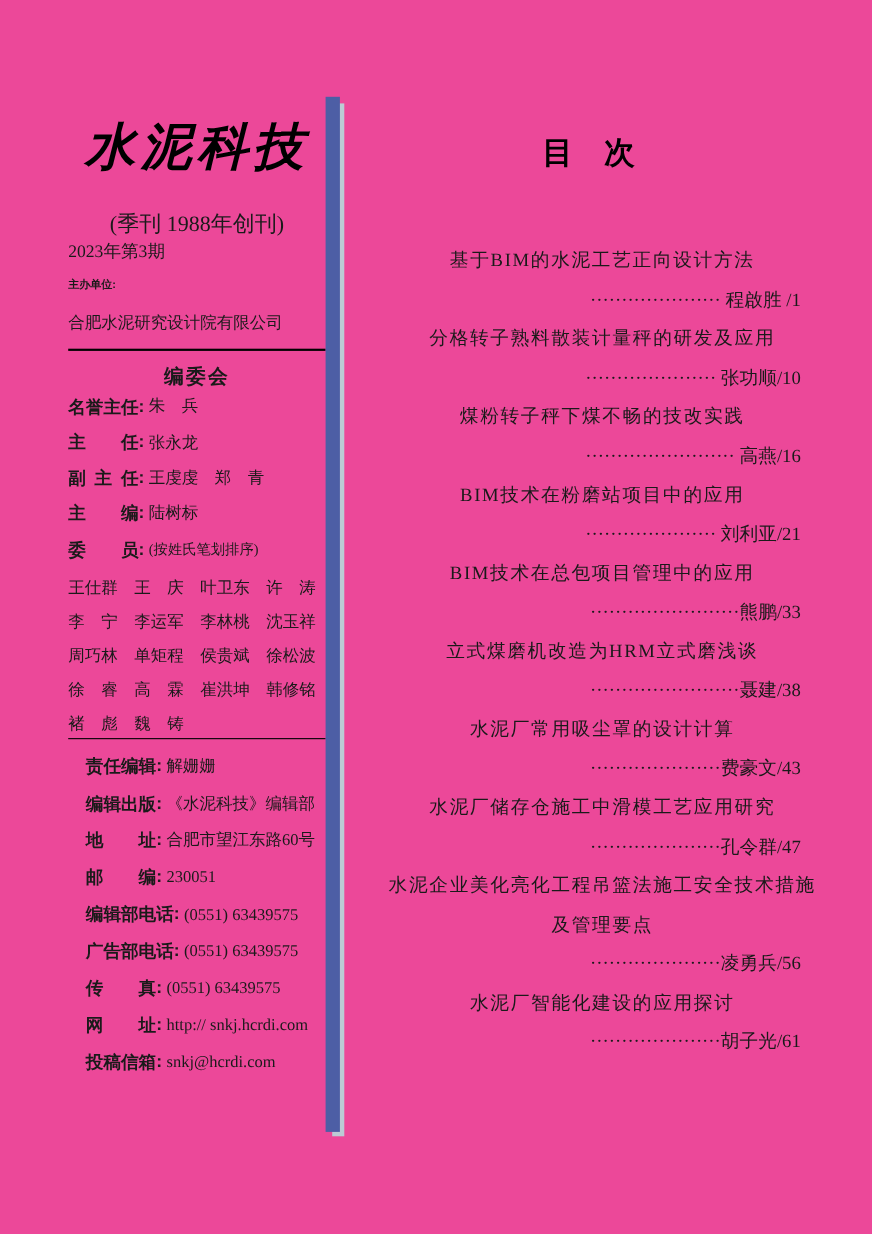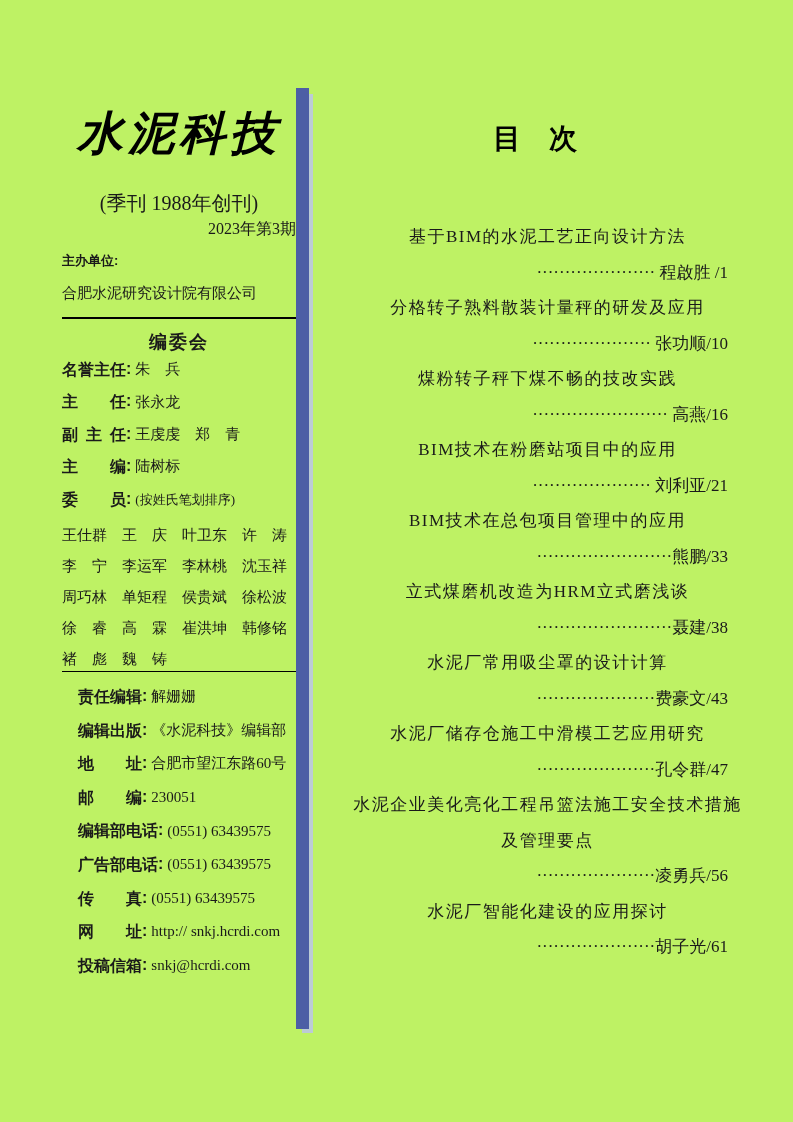--- a/index.html
+++ b/index.html
@@ -1,35 +1,35 @@
 <!DOCTYPE html>
 <html style="--accent: #4d5ea5; --bar-shadow: #bccbd5;"><head>
 <meta charset="utf-8">
 <style>
   html,body { margin:0; padding:0; background:#e8e8e8; }
   .page {
     position:relative; width:793px; height:1122px; margin:0 auto;
-    background:#bef264; overflow:hidden;
+    background:#ec4899; overflow:hidden;
     font-family:"Liberation Serif","DejaVu Serif",serif;
     color:#1a1a1a;
   }
   
   .left-col { position:absolute; left:62px; top:0; width:234px; }
   .jtitle {
     position:absolute; left:0; top:103px; width:234px; margin:0;
     font-family:"DejaVu Serif","Liberation Serif",serif;
     font-size:46px; font-weight:bold; font-style:italic;
     letter-spacing:5px; text-align:center; white-space:nowrap; color:#000;
   }
   .jsub   { position:absolute; left:0; top:190px; width:234px; text-align:center; font-size:20px; }
-  .jissue { position:absolute; left:0; top:219px; width:234px; text-align:right; font-size:16px; }
+  .jissue { position:absolute; left:0; top:219px; width:234px; text-align:left; font-size:16px; }
   .sponsor-label {
     position:absolute; left:0; top:252px;
     font-family:"Liberation Sans","DejaVu Sans",sans-serif;
-    font-weight:bold; font-size:13px;
+    font-weight:bold; font-size:10px;
   }
   .sponsor-name { position:absolute; left:0; top:284px; font-size:15px; white-space:nowrap; }
   .rule { position:absolute; left:0; width:234px; border:none; border-top:2px solid #000; margin:0; }
   .rule1 { top:317px; }
   .rule2 { top:671px; border-top-width:1.5px; }
   .board-heading {
     position:absolute; left:0; top:330px; width:234px; margin:0;
     text-align:center; font-size:18px; letter-spacing:2px;
     font-family:"Liberation Sans","DejaVu Sans",sans-serif; font-weight:bold;
   }

